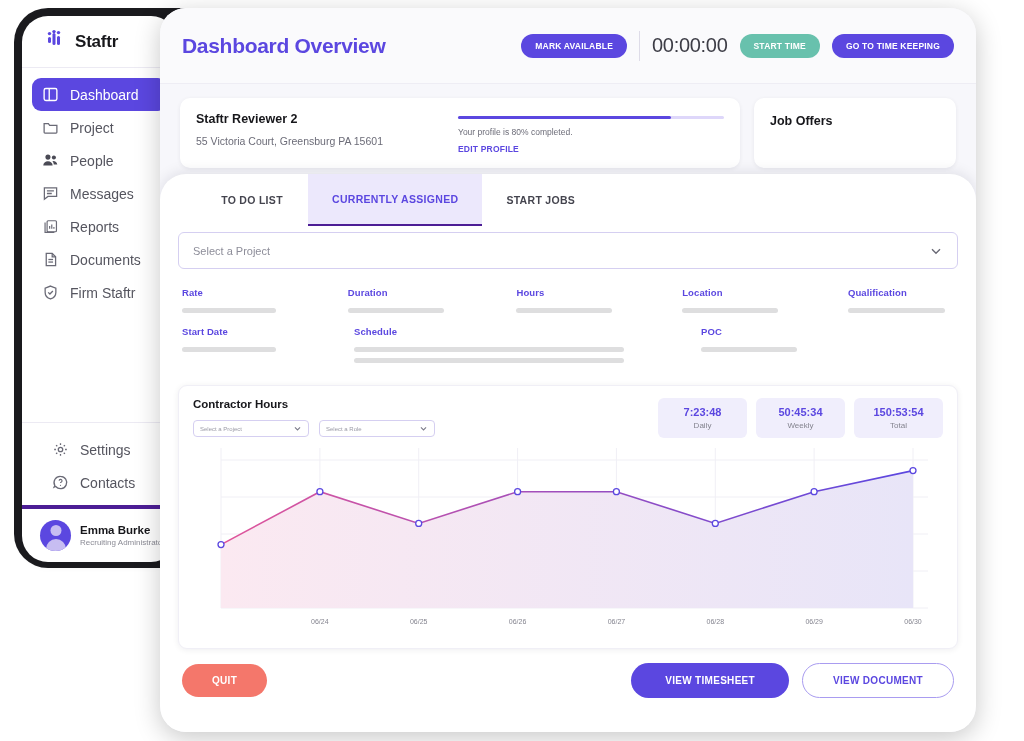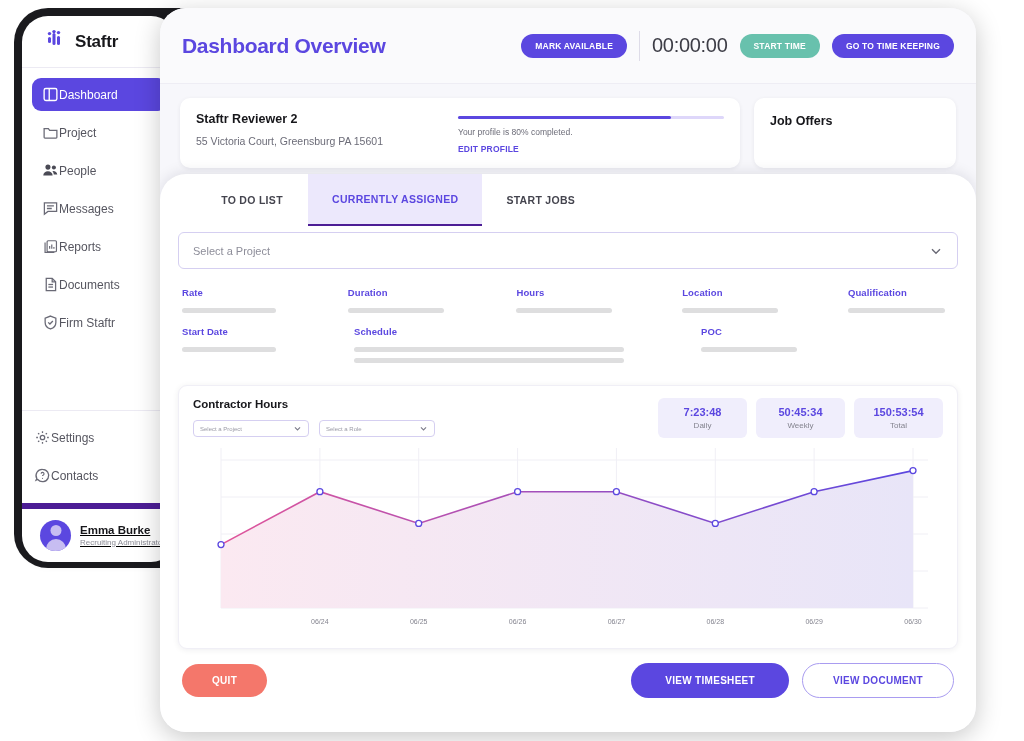--- a/index.html
+++ b/index.html
@@ -30,36 +30,35 @@
     z-index: 4;
   }
   .brand {
     height: 52px; display: flex; align-items: center;
     gap: 7px; padding-left: 24px;
     border-bottom: 1px solid #eceaf3;
   }
   .brand-name { font-size: 17px; font-weight: bold; color: #17171b; letter-spacing: -.2px; }
   .nav { padding: 10px 10px 0 10px; }
   .nav-item {
-    display: flex; align-items: center; 
-    height: 33px; padding: 0 10px; margin-bottom: 5px;
+    display: flex; align-items: center; gap: 11px;
+    height: 33px; padding: 0 10px; 
     border-radius: 9px; cursor: pointer;
-    font-size: 12px; color: #55555f;
+    font-size: 14px; color: #55555f;
   }
   .nav-item.active { background: #5b47e0; color: #ffffff; }
   .nav-ico { width: 17px; height: 17px; flex: 0 0 17px; display: block; }
   .nav-ico svg { width: 17px; height: 17px; display: block; }
 
   .side-divider { height: 1px; background: #eceaf3; margin: 0; }
-  .bottom-nav { padding: 10px 10px 6px 2px; }
+  .bottom-nav { padding: 10px 10px 6px 20px; }
   .profile-row {
     display: flex; align-items: center; gap: 9px;
     padding: 11px 0 11px 18px;
-    border-top: 6px solid #4c1d95;
-    text-decoration: underline;
+    border-top: 4px solid #4c1d95;
   }
   .avatar {
     width: 31px; height: 31px; border-radius: 50%;
     background: #5b47e0; position: relative; overflow: hidden; flex: 0 0 31px;
   }
   .avatar::before {
     content:""; position:absolute; left:50%; top:5px; transform:translateX(-50%);
     width:11px; height:11px; border-radius:50%; background:#c7bdf2;
   }
   .avatar::after {

